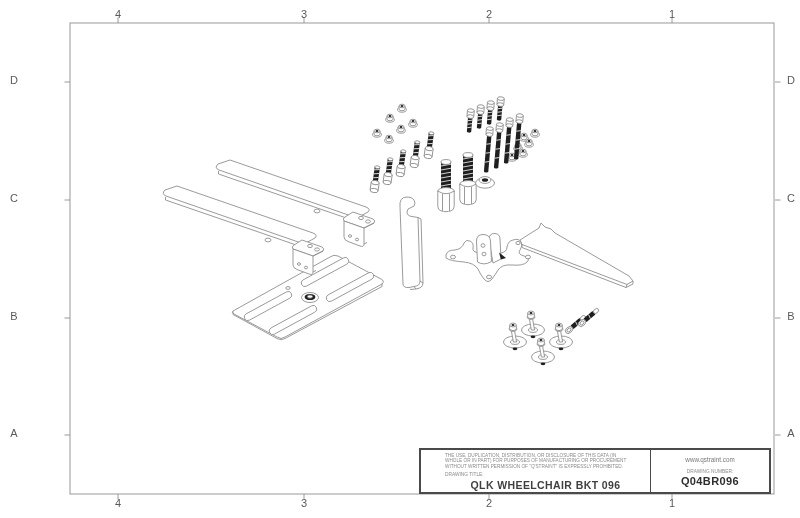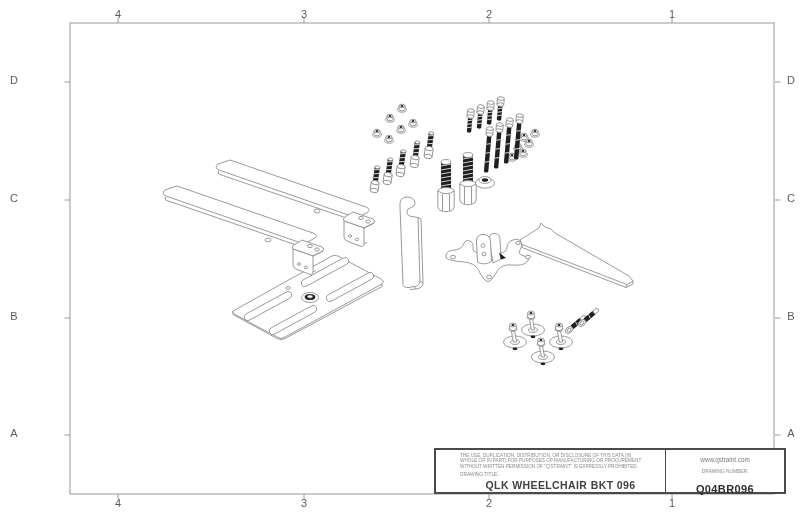--- a/index.html
+++ b/index.html
@@ -4,30 +4,30 @@
 <style>
   html,body{margin:0;padding:0;background:#ffffff;}
   #sheet{position:relative;width:800px;height:518px;background:#ffffff;overflow:hidden;
          font-family:"Liberation Sans","DejaVu Sans",sans-serif;}
   #hw{position:absolute;left:0;top:0;}
   .glabel{position:absolute;width:16px;text-align:center;font-size:11px;color:#5a5a5a;}
   .glabel.side{width:14px;}
   .ln{stroke:#8e8e8e;stroke-width:0.9;fill:none;}
   .lnf{stroke:#8e8e8e;stroke-width:0.9;fill:#ffffff;}
   .dk{fill:#1f1f1f;stroke:none;}
-  .tblock{position:absolute;left:434px;top:448px;width:352px;height:46px;border:2px solid #4a4a4a;
+  .tblock{position:absolute;left:419px;top:448px;width:352px;height:46px;border:2px solid #4a4a4a;
           box-sizing:border-box;display:flex;background:#ffffff;}
   .tb-left{width:229px;box-sizing:border-box;padding:3px 4px 0 24px;}
   .tb-right{flex:1;border-left:1.5px solid #4a4a4a;text-align:center;box-sizing:border-box;padding-top:6px;}
   .legal{font-size:4.7px;line-height:5.3px;color:#8a8a8a;white-space:nowrap;letter-spacing:0;}
   .tb-label{font-size:4.8px;color:#8a8a8a;margin-top:3px;}
   .tb-title{font-size:10.5px;font-weight:bold;color:#3f3f3f;text-align:center;margin-top:2px;letter-spacing:.4px;white-space:nowrap;}
   .tb-site{font-size:6.3px;color:#777777;}
   .tb-numlabel{font-size:4.8px;color:#8a8a8a;margin-top:6px;}
-  .tb-number{font-size:11px;font-weight:bold;color:#2e2e2e;margin-top:9px;letter-spacing:.4px;}
+  .tb-number{font-size:11px;font-weight:bold;color:#2e2e2e;margin-top:1px;letter-spacing:.4px;}
 </style>
 </head>
 <body>
 
 <div id="sheet">
 
   <svg id="hw" width="800" height="518" viewBox="0 0 800 518">
 
     <rect x="70" y="23" width="704" height="471" class="ln"></rect>
     <g class="ln">

